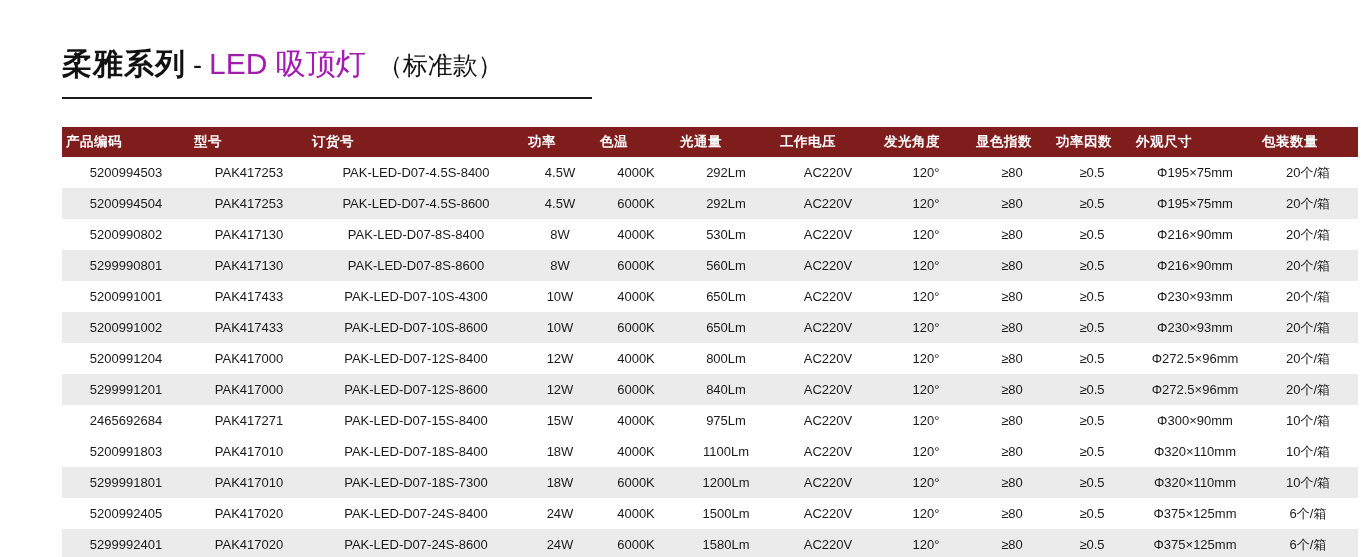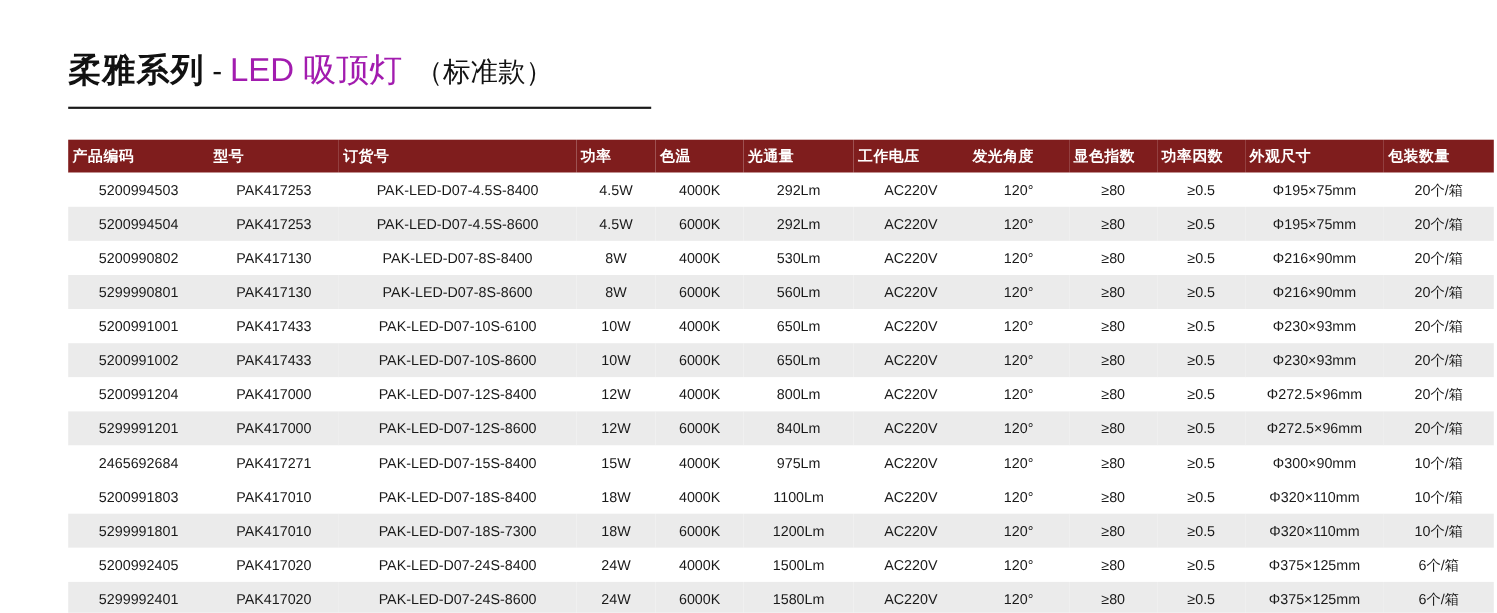--- a/index.html
+++ b/index.html
@@ -203,21 +203,21 @@
         <td>AC220V</td>
         <td>120°</td>
         <td>≥80</td>
         <td>≥0.5</td>
         <td>Φ216×90mm</td>
         <td>20个/箱</td>
       </tr>
       <tr class="odd">
         <td>5200991001</td>
         <td>PAK417433</td>
-        <td>PAK-LED-D07-10S-6100</td>
+        <td>PAK-LED-D07-10S-4300</td>
         <td>10W</td>
         <td>4000K</td>
         <td>650Lm</td>
         <td>AC220V</td>
         <td>120°</td>
         <td>≥80</td>
         <td>≥0.5</td>
         <td>Φ230×93mm</td>
         <td>20个/箱</td>
       </tr>

